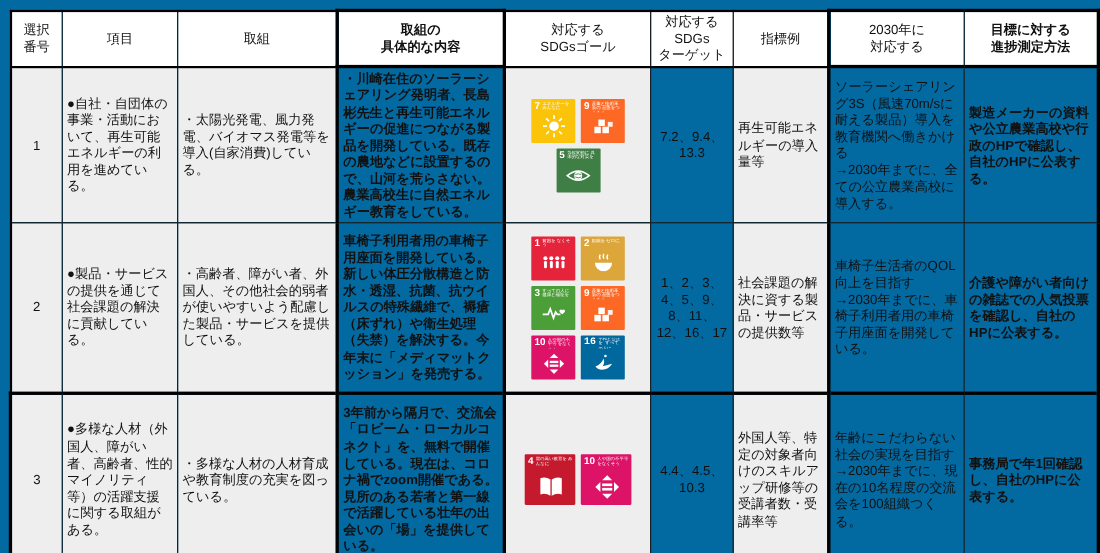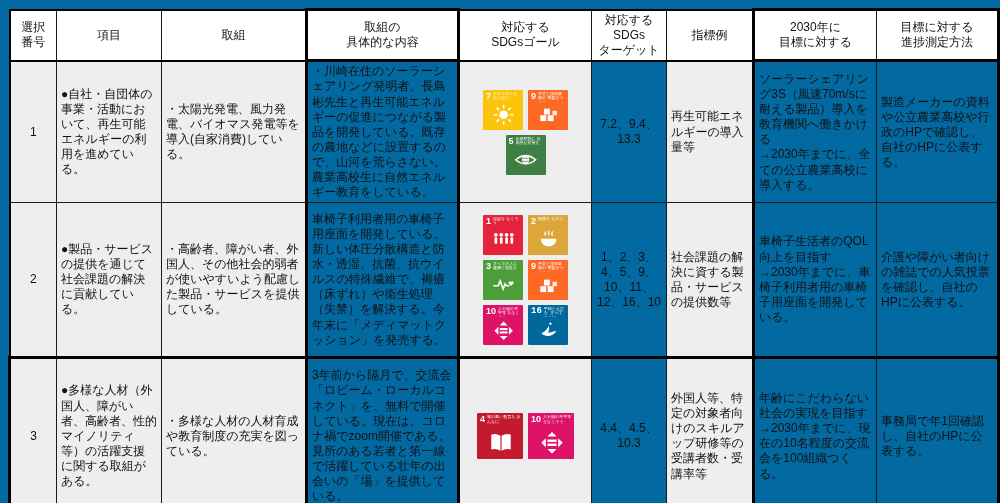--- a/index.html
+++ b/index.html
@@ -31,21 +31,21 @@
     border-bottom:2px solid #000;
   }
   tr.r1 td{height:131px}
   tr.r2 td{height:149px}
   tr.r3 td{height:150px}
   td.gray{background:#eeeeee;}
   td.center{text-align:center;}
   .pre{white-space:pre-line;}
   
   .bl3{border-left:3px solid #000 !important;}
-  .br3{border-right:3px solid #000 !important;}
+  .br3{border-right:3px solid #000 !important;font-weight:bold;}
   .bt3{border-top:3px solid #000 !important;}
   .bb3{border-bottom:3px solid #000 !important;}
   
   td.sdgcell{padding:2px;}
   .sdg-wrap{display:flex;flex-wrap:wrap;gap:5px;justify-content:center;align-items:center;align-content:center;}
   .sdg-icon{
     width:40px;height:40px;flex:0 0 auto;border-radius:1px;
     display:flex;flex-direction:column;box-sizing:border-box;
     padding:2px 2px 1px 3px;
   }
@@ -82,21 +82,21 @@
         <th>項目</th>
         <th>取組</th>
         <th class="pre bl3 br3 bt3 bb3">取組の
 具体的な内容</th>
         <th class="pre">対応する
 SDGsゴール</th>
         <th class="pre">対応するSDGs
 ターゲット</th>
         <th>指標例</th>
         <th class="pre bl3 bt3 bb3">2030年に
-目標に対する</th>
+対応する</th>
         <th class="pre br3 bt3 bb3">目標に対する
 進捗測定方法</th>
       </tr>
     </thead>
     <tbody>
       <tr class="r1">
         <td class="gray center">1</td>
         <td class="gray">●自社・自団体の事業・活動において、再生可能エネルギーの利用を進めている。</td>
         <td class="gray">・太陽光発電、風力発電、バイオマス発電等を導入(自家消費)している。</td>
         <td class="bl3 br3">・川崎在住のソーラーシェアリング発明者、長島彬先生と再生可能エネルギーの促進につながる製品を開発している。既存の農地などに設置するので、山河を荒らさない。農業高校生に自然エネルギー教育をしている。</td>
@@ -250,21 +250,21 @@
                 </div>
                 <div class="sdg-glyph">
                   <svg viewBox="0 0 24 24" fill="#fff">
                     <path d="M4.5 14.5 q5.5 -2 7.5 -7.5 q1.4 4.2 -0.8 7.2 l8.8 -2.2 q-3.2 5.5 -9.5 5.5 q-3.5 0 -6 -3 z"></path>
                     <circle cx="13.8" cy="4.8" r="1.2"></circle>
                   </svg>
                 </div>
               </div>
             </div>
           </td>
-        <td class="center">1、2、3、4、5、9、10、11、12、16、10</td>
+        <td class="center">1、2、3、4、5、9、8、11、12、16、17</td>
         <td class="gray">社会課題の解決に資する製品・サービスの提供数等</td>
         <td class="pre bl3">車椅子生活者のQOL向上を目指す
 →2030年までに、車椅子利用者用の車椅子用座面を開発している。</td>
         <td class="br3">介護や障がい者向けの雑誌での人気投票を確認し、自社のHPに公表する。</td>
       </tr>
       <tr class="r3">
         <td class="gray center bt3 bb3 bl3">3</td>
         <td class="gray bt3 bb3">●多様な人材（外国人、障がい者、高齢者、性的マイノリティ等）の活躍支援に関する取組がある。</td>
         <td class="gray bt3 bb3">・多様な人材の人材育成や教育制度の充実を図っている。</td>
         <td class="bl3 br3 bt3 bb3">3年前から隔月で、交流会「ロビーム・ローカルコネクト」を、無料で開催している。現在は、コロナ禍でzoom開催である。見所のある若者と第一線で活躍している壮年の出会いの「場」を提供している。</td>

